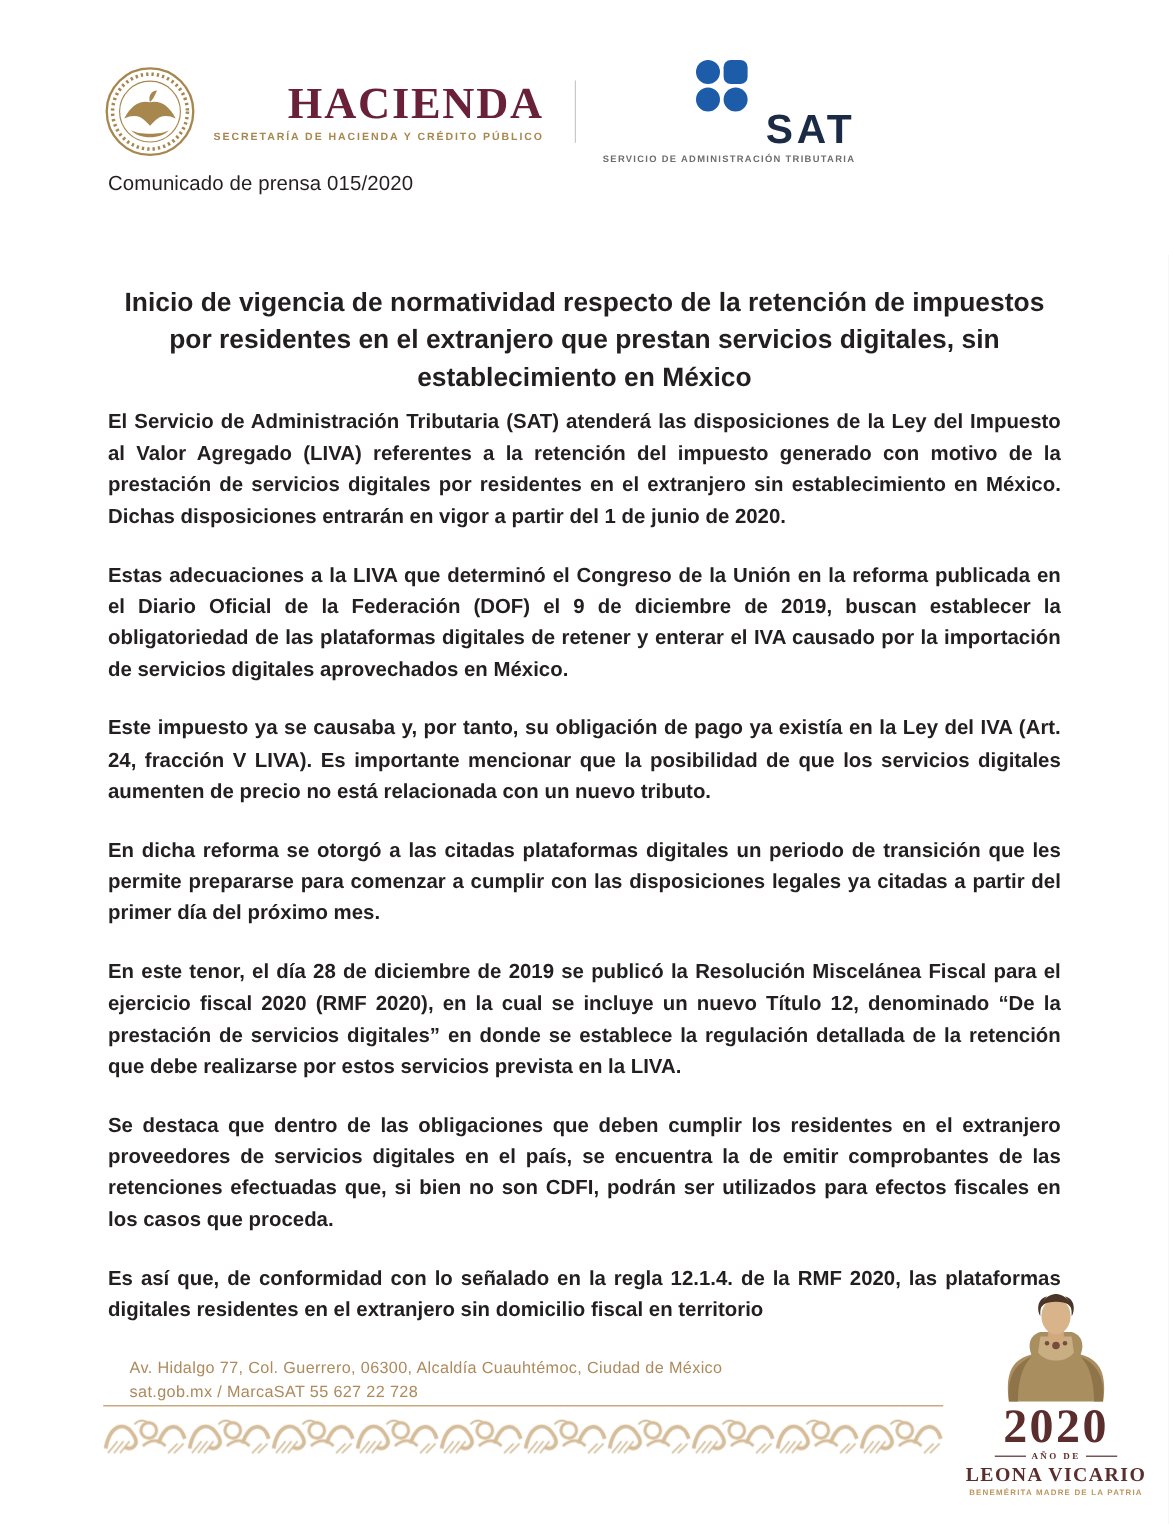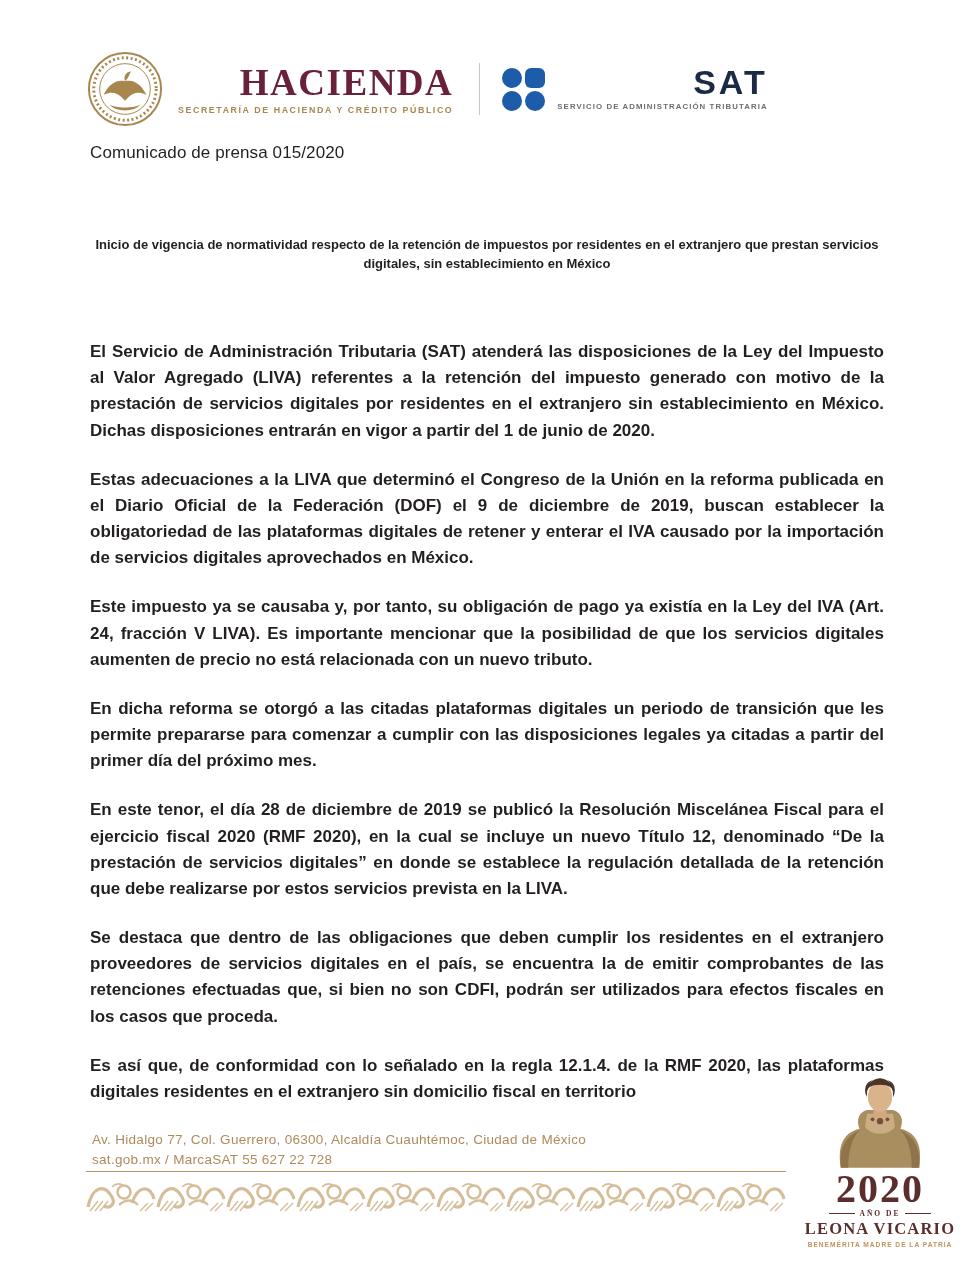--- a/index.html
+++ b/index.html
@@ -22,50 +22,50 @@
     font-family:"Liberation Serif", serif;
     font-weight:bold; font-size:37px; letter-spacing:1.5px;
     color:#69213A; line-height:1;
   }
   .hacienda-sub {
     margin-top:4px;
     font-size:8.8px; font-weight:bold; letter-spacing:1.6px;
     color:#A8874F;
   }
   .header-divider { width:1px; height:52px; background:#c9c9c9; margin:0 22px 0 26px; }
-  .sat-block { display:flex; align-items:center; }
+  .sat-block { display:flex; align-items:center;flex-direction:column; }
   .sat-dots { display:grid; grid-template-columns:20px 20px; grid-template-rows:20px 20px; gap:3px; margin-right:12px; }
   .sat-dot { width:20px; height:20px; background:#1D5CA8; border-radius:50%; }
   .sat-dot.sq { border-radius:6px 6px 6px 6px; }
   .sat-text-block { display:flex; flex-direction:column; }
   .sat-word {
     font-weight:bold; font-size:34px; line-height:0.9;
     color:#1B2B45; letter-spacing:3px;
   }
   .sat-sub { margin-top:4px; font-size:7.8px; font-weight:bold; letter-spacing:1.1px; color:#6d6e71; }
 
   
   .press-release { position:absolute; top:143px; left:90px; font-size:17px; letter-spacing:0.1px; }
   .dateline { position:absolute; top:187px; right:100px; font-size:17px; }
 
   
   .doc-title {
     position:absolute; top:236px; left:90px; width:794px;
-    text-align:center; font-weight:bold; font-size:13px; line-height:1.43;
+    text-align:center; font-weight:bold; font-size:22px; line-height:1.43;
     color:#231F20;
   }
   .doc-body { position:absolute; top:339px; left:90px; width:794px; }
   .doc-body p {
     font-size:17px; line-height:1.54; font-weight:700;
     text-align:justify; margin-bottom:23px; color:#231F20;
   }
 
   
   .address {
-    position:absolute; left:92px; top:1130px;
+    position:absolute; left:108px; top:1130px;
     color:#AE8A5C; font-size:13.5px; line-height:1.5; letter-spacing:0.3px;
   }
   .footer-line { position:absolute; left:86px; top:1171px; width:700px; height:1px; background:#BC955C; }
   .pattern-band { position:absolute; left:86px; top:1179px; width:700px; height:34px; }
 
   .badge {
     position:absolute; left:788px; top:1078px; width:184px;
     display:flex; flex-direction:column; align-items:center; text-align:center;
   }
   .badge-portrait { width:112px; height:92px; }

